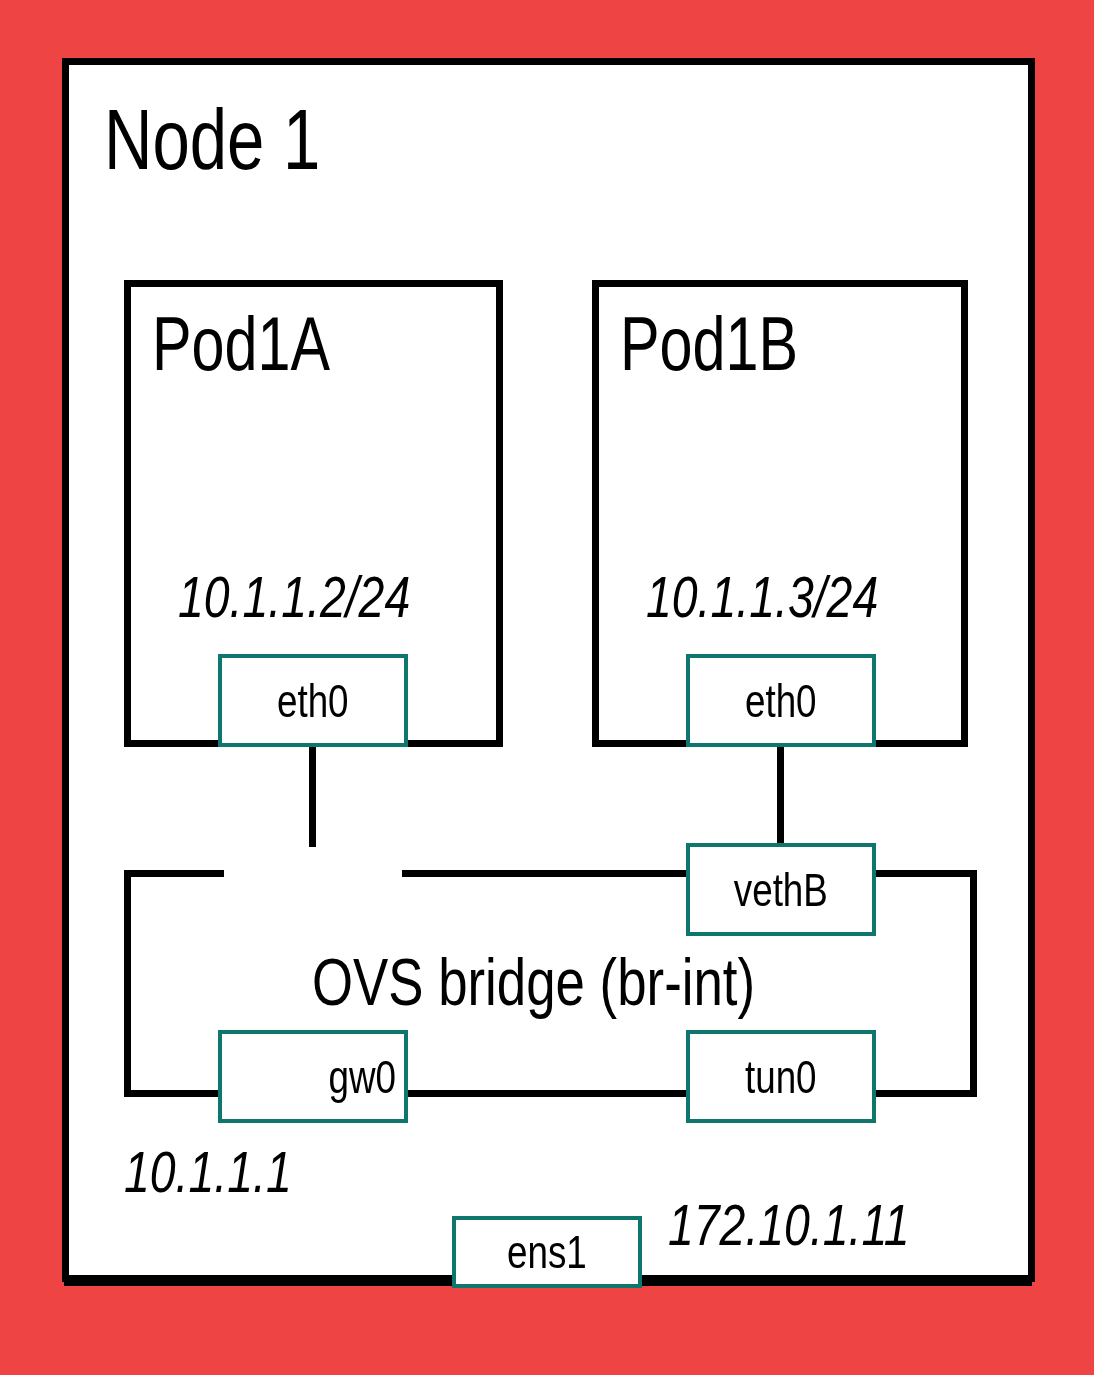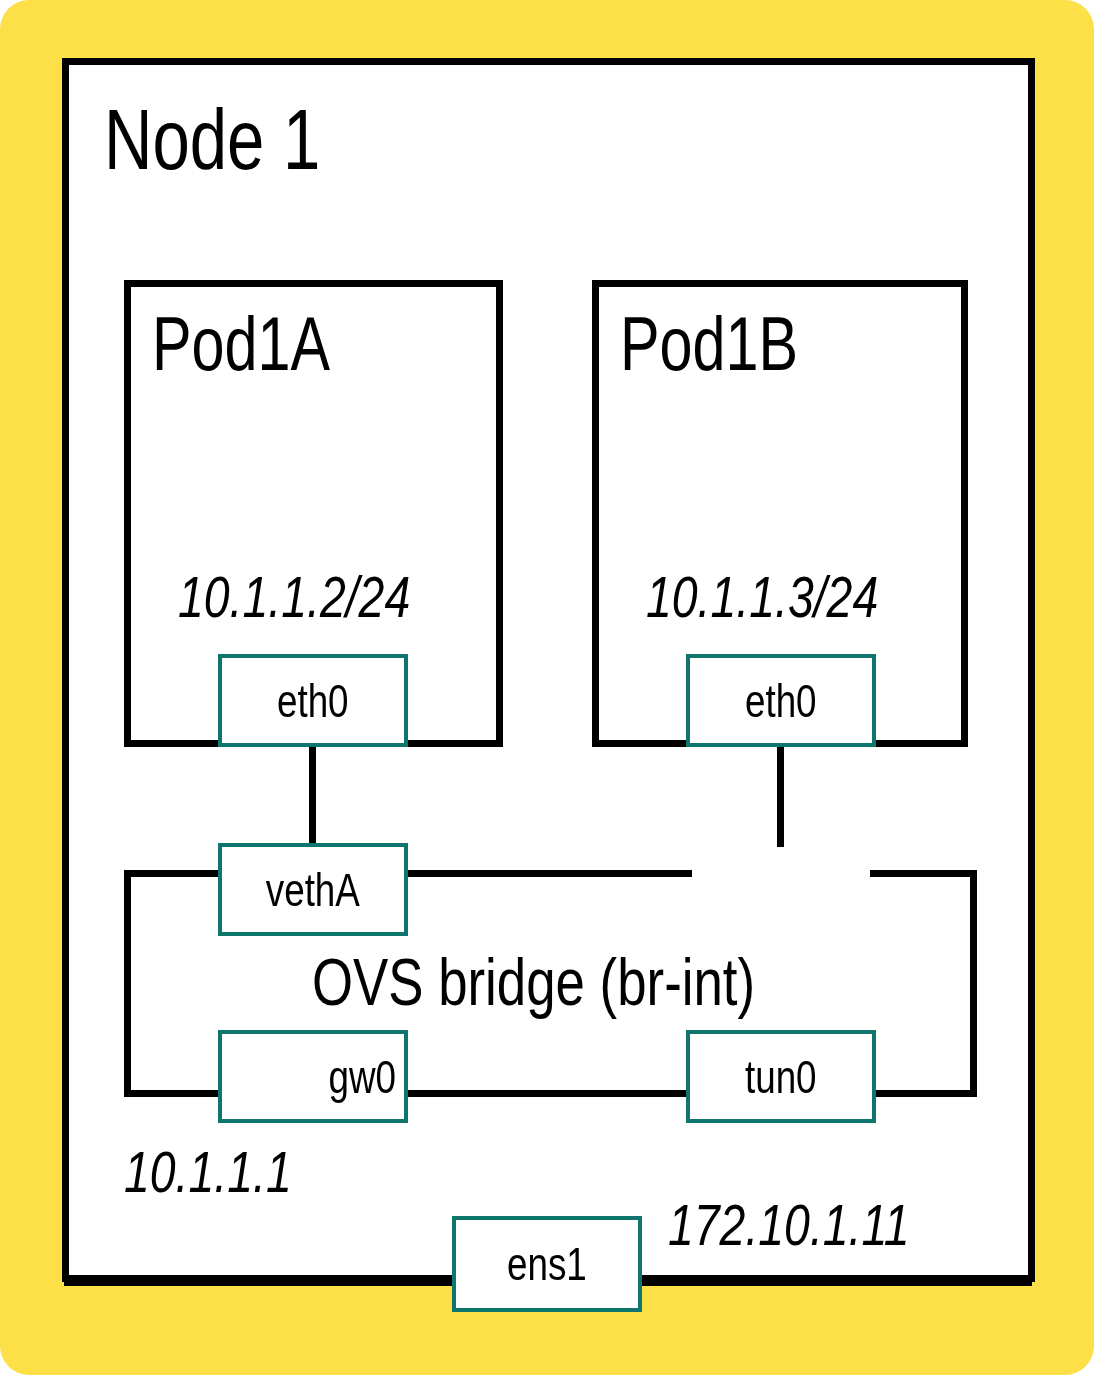--- a/index.html
+++ b/index.html
@@ -4,24 +4,23 @@
 <style>
   html, body {
     margin: 0;
     padding: 0;
     background: #ffffff;
   }
   #canvas {
     position: relative;
     width: 1094px;
     height: 1375px;
-    background: #fde047;
+    background: #ef4444;
     overflow: hidden;
     font-family: "Liberation Sans", sans-serif;
-    border-radius: 29px;
   }
   
   .box {
     position: absolute;
     box-sizing: border-box;
     border: 7px solid #000000;
     background: #ffffff;
   }
   .iface {
     position: absolute;
@@ -126,40 +125,40 @@
   <div class="line-h" style="left:124px; top:1090px; width:100px;"></div>
 
   <div class="line-h" style="left:402px; top:1090px; width:290px;"></div>
 
   <div class="line-h" style="left:870px; top:1090px; width:107px;"></div>
 
   <div class="line-v" style="left:124px; top:870px; height:227px;"></div>
 
   <div class="line-v" style="left:970px; top:870px; height:227px;"></div>
 
-  <div class="iface" style="left:218px; top:843px; width:190px; height:93px;">
-    <span class="iface-label">vethA</span>
+
+  <div class="iface" style="left:686px; top:843px; width:190px; height:93px;">
+    <span class="iface-label">vethB</span>
   </div>
-
 
   <div class="iface" style="left:218px; top:1030px; width:190px; height:93px;justify-content:flex-end;">
     <span class="iface-label">gw0</span>
   </div>
 
   <div class="iface" style="left:686px; top:1030px; width:190px; height:93px;text-align:right;">
     <span class="iface-label">tun0</span>
   </div>
 
   <div class="title bridge-title" style="left:312px; top:949px; z-index:5;">OVS bridge (br-int)</div>
 
   <div class="ip" style="left:124px; top:1143px;">10.1.1.1</div>
 
   <div class="line-h" style="left:64px; top:1279px; width:392px;"></div>
 
   <div class="line-h" style="left:638px; top:1279px; width:394px;"></div>
 
-  <div class="iface" style="left:452px; top:1216px; width:190px; height:96px;">
+  <div class="iface" style="left:452px; top:1216px; width:190px; height:72px;">
     <span class="iface-label">ens1</span>
   </div>
 
   <div class="ip" style="left:668px; top:1196px;">172.10.1.11</div>
 
 </div>
 
 </body></html>

